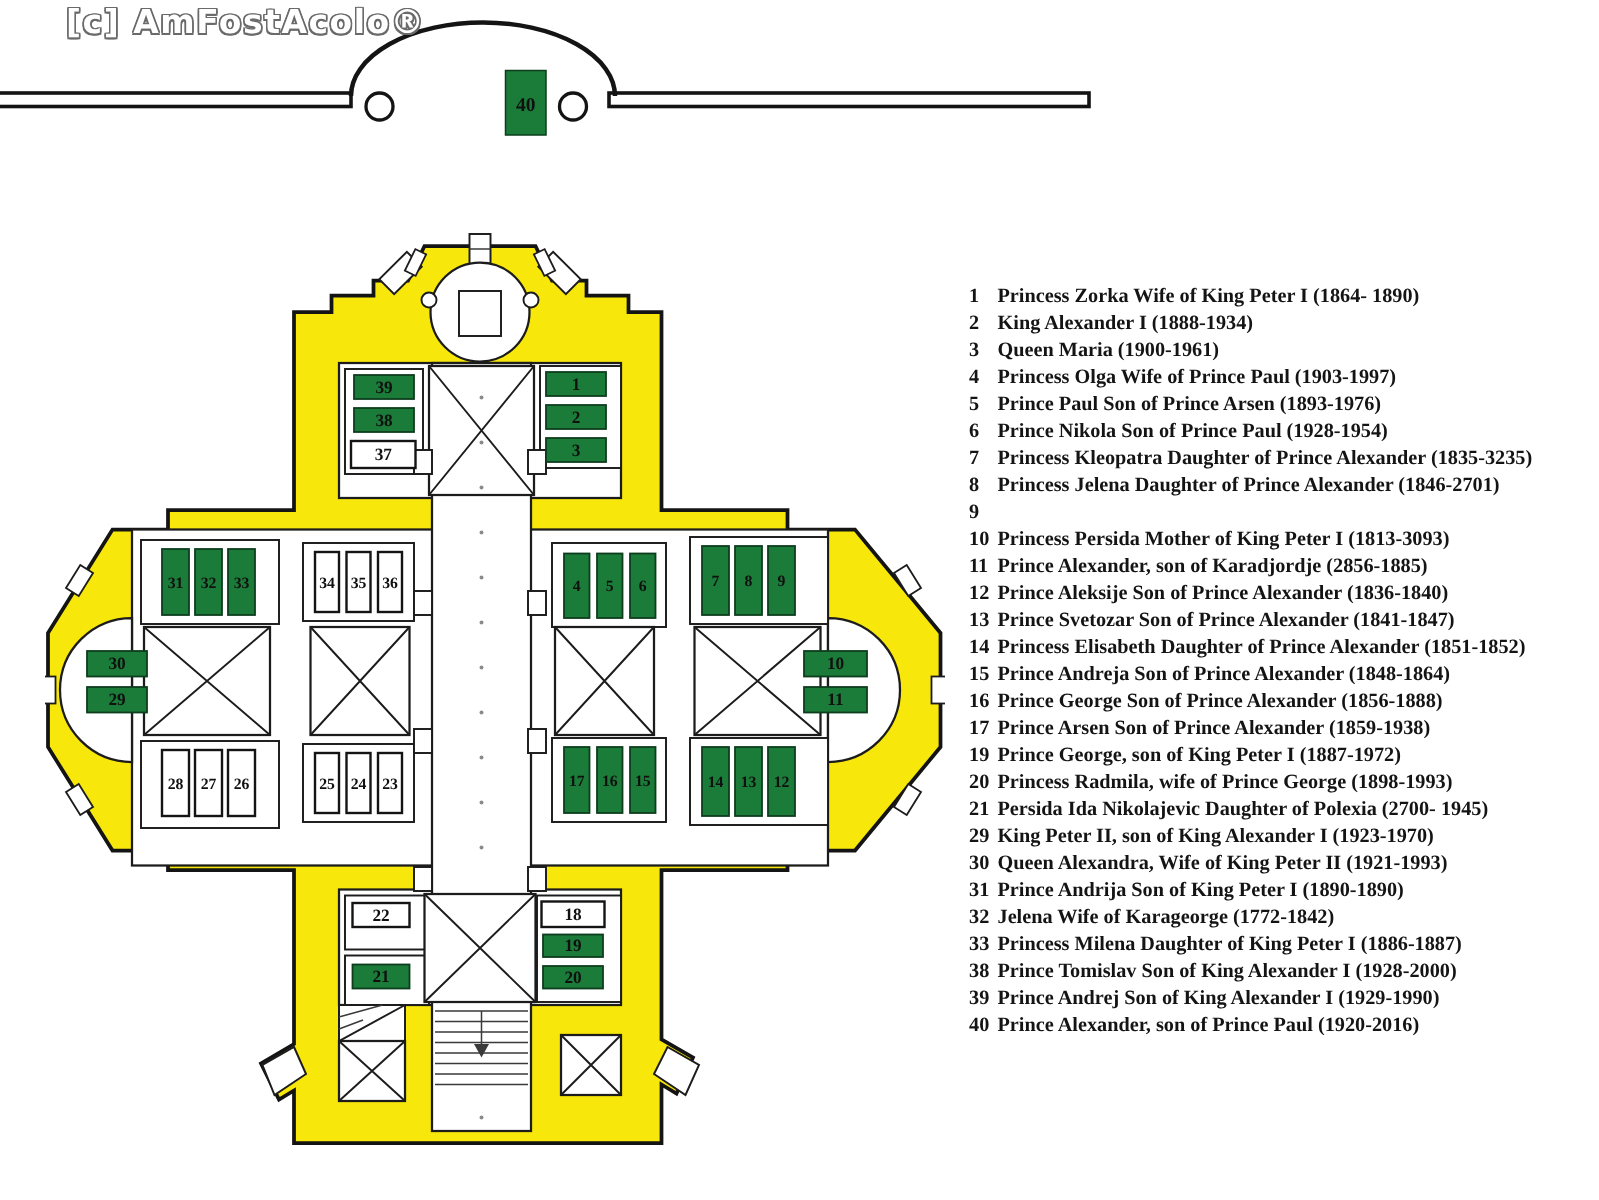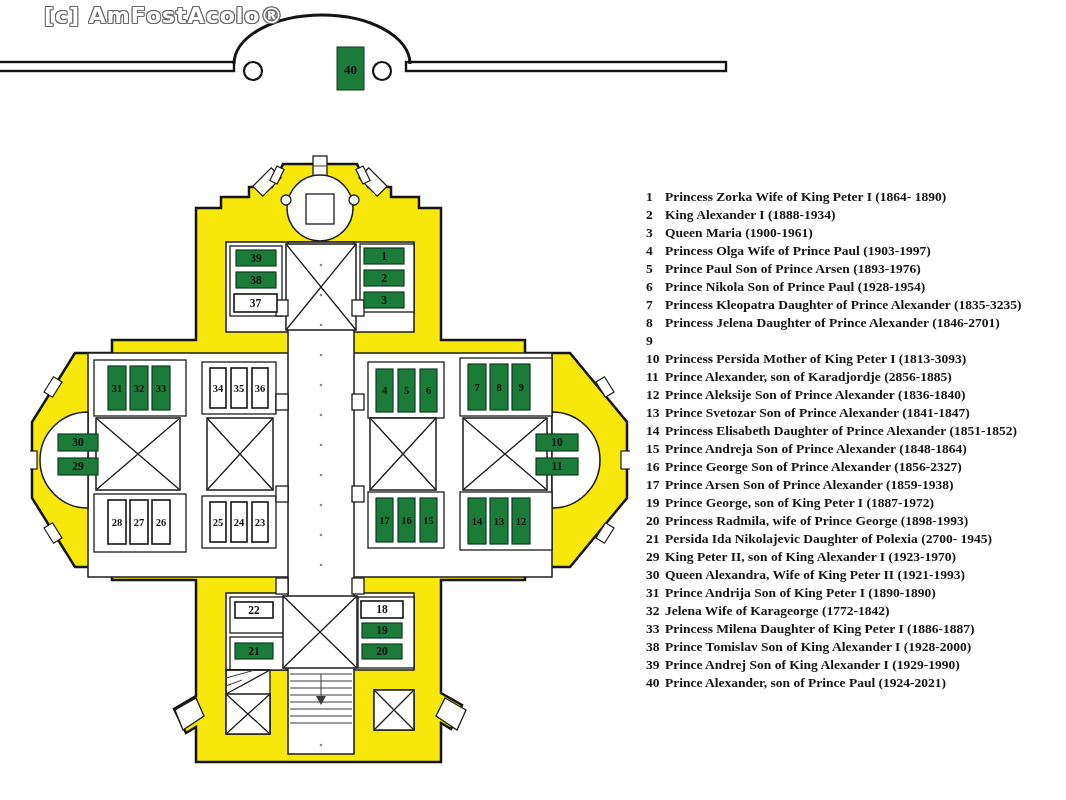--- a/index.html
+++ b/index.html
@@ -415,21 +415,21 @@
     <div class="lrow">
       <span class="lnum">14</span>
       <span>Princess Elisabeth Daughter of Prince Alexander (1851-1852)</span>
     </div>
     <div class="lrow">
       <span class="lnum">15</span>
       <span>Prince Andreja Son of Prince Alexander (1848-1864)</span>
     </div>
     <div class="lrow">
       <span class="lnum">16</span>
-      <span>Prince George Son of Prince Alexander (1856-2327)</span>
+      <span>Prince George Son of Prince Alexander (1856-1888)</span>
     </div>
     <div class="lrow">
       <span class="lnum">17</span>
       <span>Prince Arsen Son of Prince Alexander (1859-1938)</span>
     </div>
     <div class="lrow">
       <span class="lnum">19</span>
       <span>Prince George, son of King Peter I (1887-1972)</span>
     </div>
     <div class="lrow">
@@ -463,15 +463,15 @@
     <div class="lrow">
       <span class="lnum">38</span>
       <span>Prince Tomislav Son of King Alexander I (1928-2000)</span>
     </div>
     <div class="lrow">
       <span class="lnum">39</span>
       <span>Prince Andrej Son of King Alexander I (1929-1990)</span>
     </div>
     <div class="lrow">
       <span class="lnum">40</span>
-      <span>Prince Alexander, son of Prince Paul (1924-2021)</span>
+      <span>Prince Alexander, son of Prince Paul (1920-2016)</span>
     </div>
   </div>
 
 </body></html>

